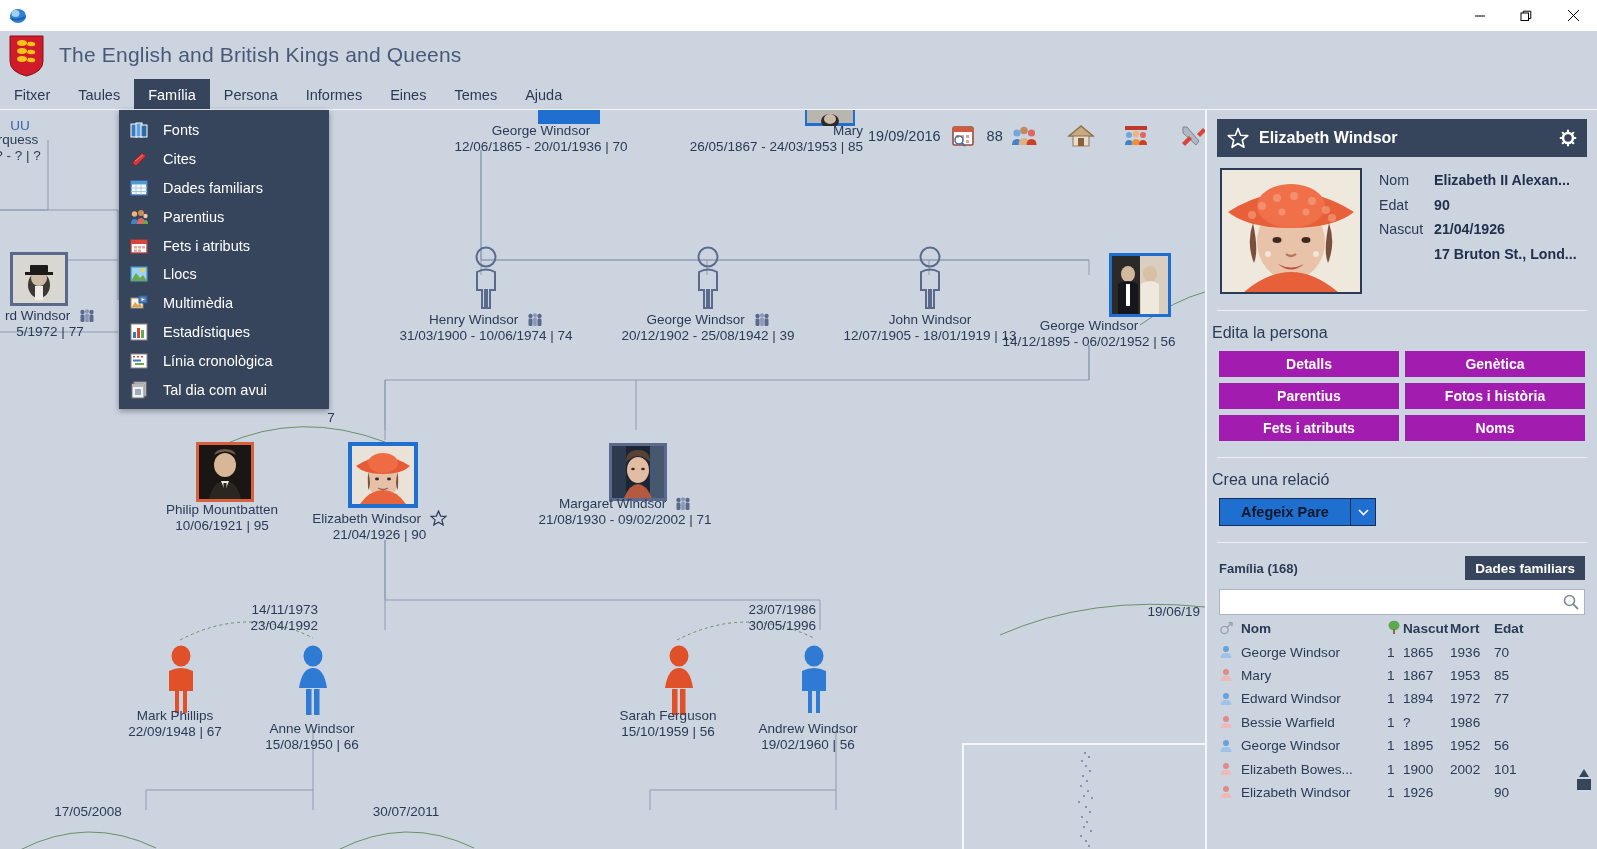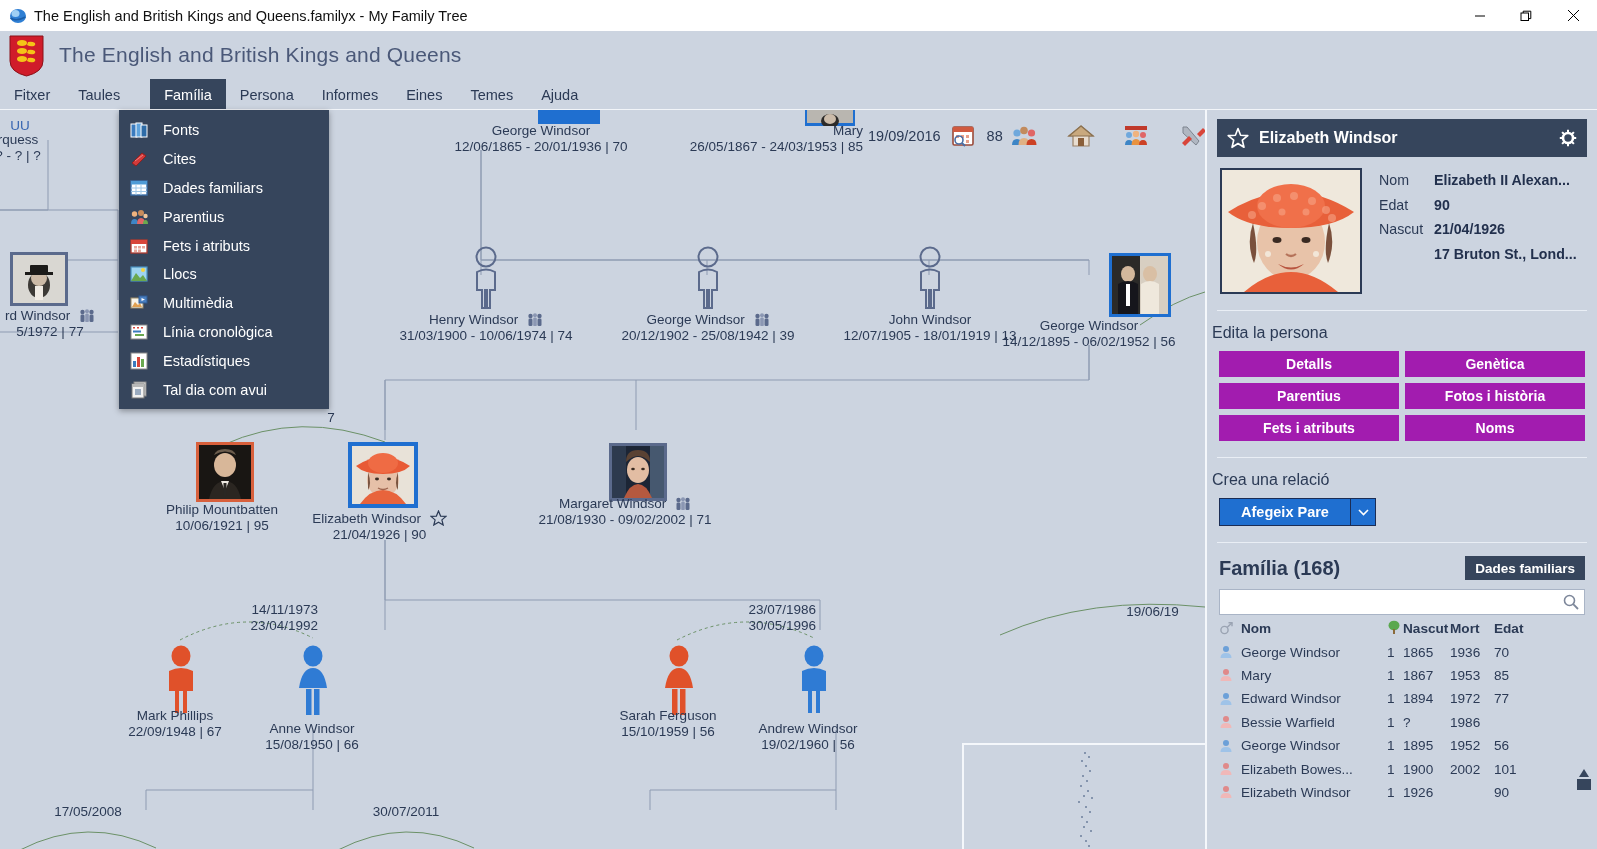--- a/index.html
+++ b/index.html
@@ -24,21 +24,21 @@
   
   .banner{position:absolute;left:0;top:31px;width:1597px;height:48px;background:#ccd4e0;
           display:flex;align-items:center;}
   .crest{width:35px;height:42px;margin-left:9px;margin-top:2px;flex:0 0 auto;}
   .banner-title{margin-left:15px;font-size:21px;color:#4a5878;font-weight:400;letter-spacing:.2px;}
 
   
   .menubar{position:absolute;left:0;top:79px;width:1597px;height:31px;background:#ccd4e0;
            display:flex;align-items:stretch;font-size:14.5px;}
   .menu-item{padding:0 14px;display:flex;align-items:center;color:#2b3a55;cursor:default;white-space:nowrap;}
-  .menu-item.active{background:#36455c;color:#fff;margin-left:16px;}
+  .menu-item.active{background:#36455c;color:#fff;}
   .menubar-sep{position:absolute;left:0;top:109px;width:1597px;height:1px;background:#f2f5f9;}
 
   
   .dropdown{position:absolute;left:119px;top:110px;width:210px;background:#36455c;
             padding:6px 0 5px 0;z-index:60;box-shadow:0 2px 6px rgba(0,0,0,.35);}
   .dd-item{height:28.8px;display:flex;align-items:center;padding-left:10px;color:#fff;font-size:14.5px;}
   .dd-ico{width:19px;height:19px;margin-right:15px;flex:0 0 auto;display:flex;align-items:center;justify-content:center;}
 
   
   .canvas{position:absolute;left:0;top:110px;width:1205px;height:739px;background:#ccd4e0;overflow:hidden;}
@@ -68,26 +68,26 @@
   .rp-fields{margin-left:17px;font-size:14.2px;line-height:24.5px;}
   .rp-row{display:flex;}
   .rp-lbl{width:55px;color:#2b3a55;flex:0 0 auto;}
   .rp-val{font-weight:bold;color:#22304d;}
   .rp-hr{height:1px;background:#e9eef5;margin:0 10px;}
   .rp-sect{font-size:16px;font-weight:normal;color:#2b3a55;margin:13px 0 9px 5px;}
   .btn-grid{display:grid;grid-template-columns:1fr 1fr;gap:6px;margin:0 12px;}
   .dbtn{background:#a21caf;color:#fff;font-size:14px;font-weight:bold;height:26px;
         display:flex;align-items:center;justify-content:center;}
   .rel-row{margin:0 12px;display:flex;}
-  .bluebtn{background:#1f6fd0;border:1px solid #1b2d55;color:#ffffff;font-size:14.5px;font-weight:bold;
+  .bluebtn{background:#1f6fd0;border:1px solid #1b2d55;color:#0f172a;font-size:14.5px;font-weight:bold;
            height:26px;width:130px;display:flex;align-items:center;justify-content:center;}
   .bluearrow{background:#1f6fd0;border:1px solid #1b2d55;border-left:none;width:24px;height:26px;
              display:flex;align-items:center;justify-content:center;color:#fff;font-size:11px;}
   .fam-head{display:flex;align-items:center;margin:0 12px;}
-  .fam-title{font-size:20px;font-weight:bold;text-align:right;}
+  .fam-title{font-size:13px;font-weight:bold;text-align:right;}
   .fam-btn{margin-left:auto;background:#36455c;color:#fff;font-size:13.5px;font-weight:bold;
            height:24px;padding:0 10px;display:flex;align-items:center;}
   .srch{margin:9px 12px 0 12px;height:24px;background:#fff;border:1px solid #a9b4c6;display:flex;align-items:center;}
   .srch input{flex:1;border:none;outline:none;background:transparent;font-family:inherit;font-size:13px;padding-left:5px;color:#2b3a55;}
   .srch .mag{width:18px;height:18px;margin-right:4px;}
   .tbl{margin:2px 12px 0 12px;font-size:13.6px;}
   .thead,.trow{display:flex;align-items:center;height:23.4px;}
   .thead{font-weight:bold;}
   .c-ico{width:22px;flex:0 0 auto;display:flex;align-items:center;}
   .c-nom{width:146px;flex:0 0 auto;overflow:hidden;white-space:nowrap;}
@@ -103,21 +103,20 @@
 <body>
 
 <div class="app">
 
   <div class="titlebar">
     <svg class="tb-icon" viewBox="0 0 18 18">
       <ellipse cx="9" cy="9" rx="8" ry="7" fill="#2f7fd4"></ellipse>
       <ellipse cx="6.5" cy="6.5" rx="4" ry="3.5" fill="#9fd0f5"></ellipse>
       <path d="M1.5 11 Q7 15 16.5 10" stroke="#1b5ea8" stroke-width="1.6" fill="none"></path>
     </svg>
-    <div class="tb-title">The English and British Kings and Queens.familyx - My Family Tree</div>
     <div class="tb-btns">
       <div class="tb-btn">
         <svg width="12" height="12" viewBox="0 0 12 12">
           <line x1="1" y1="6" x2="11" y2="6" stroke="#000" stroke-width="1"></line>
           </svg>
       </div>
       <div class="tb-btn">
         <svg width="12" height="12" viewBox="0 0 12 12">
           <rect x="1" y="3" width="7.5" height="7.5" fill="none" stroke="#000" stroke-width="1"></rect>
           <path d="M3.2 3 V1.2 H10.8 V8.6 H9" fill="none" stroke="#000" stroke-width="1"></path>
@@ -437,21 +436,21 @@
     </div>
 
     <div class="node" style="left:178px;top:492px;width:140px;text-align:right;">
       <span class="dt">14/11/1973</span>
       <span class="dt" style="padding-left:28px;">23/04/1992</span>
     </div>
     <div class="node" style="left:676px;top:492px;width:140px;text-align:right;">
       <span class="dt">23/07/1986</span>
       <span class="dt" style="padding-left:28px;">30/05/1996</span>
     </div>
-    <div class="node" style="left:1105px;top:494px;width:95px;">
+    <div class="node" style="left:1105px;top:494px;width:95px;text-align:right;">
       <span class="dt">19/06/19</span>
     </div>
     <div class="node" style="left:316px;top:300px;width:30px;">
       <span class="dt">7</span>
     </div>
 
     <div style="position:absolute;left:160px;top:535px;">
       <svg width="42" height="68" viewBox="0 0 42 68">
         <ellipse cx="21" cy="11" rx="9.5" ry="10.5" fill="#e0512a"></ellipse>
         <path d="M9 26 q12-6 24 0 v20 h-6 v22 h-4 v-22 h-4 v22 h-4 v-22 h-6 z" fill="#e0512a"></path>
@@ -672,42 +671,42 @@
           <path d="M2 13 L5 8 L8 11 L10 9 L12 13 Z" fill="#e0a050"></path>
           <rect x="9" y="2" width="8" height="7" fill="#4a7fc0" stroke="#2e5a91" stroke-width="1"></rect>
           <path d="M11.5 4 L15 5.5 L11.5 7 Z" fill="#fff"></path>
         </svg>
         </span>
       <span>Multimèdia</span>
     </div>
     <div class="dd-item">
       <span class="dd-ico">
         <svg width="18" height="18" viewBox="0 0 18 18">
+          <rect x="1" y="1" width="16" height="16" fill="#fff" stroke="#888" stroke-width="1"></rect>
+          <rect x="3" y="9" width="3" height="6" fill="#3a7bbf"></rect>
+          <rect x="7" y="5" width="3" height="10" fill="#d8453a"></rect>
+          <rect x="11" y="7" width="3" height="8" fill="#6aa84f"></rect>
+        </svg>
+        </span>
+      <span>Estadístiques</span>
+    </div>
+    <div class="dd-item">
+      <span class="dd-ico">
+        <svg width="18" height="18" viewBox="0 0 18 18">
           <rect x="1" y="2" width="16" height="14" fill="#fff" stroke="#888" stroke-width="1"></rect>
           <g fill="#d8453a">
               <rect x="3" y="4" width="2" height="1.5"></rect>
               <rect x="7" y="4" width="2" height="1.5"></rect>
               <rect x="11" y="4" width="2" height="1.5"></rect>
             </g>
           <rect x="3" y="7.5" width="8" height="2" fill="#3a7bbf"></rect>
           <rect x="5" y="11" width="9" height="2" fill="#6aa84f"></rect>
         </svg>
         </span>
       <span>Línia cronològica</span>
-    </div>
-    <div class="dd-item">
-      <span class="dd-ico">
-        <svg width="18" height="18" viewBox="0 0 18 18">
-          <rect x="1" y="1" width="16" height="16" fill="#fff" stroke="#888" stroke-width="1"></rect>
-          <rect x="3" y="9" width="3" height="6" fill="#3a7bbf"></rect>
-          <rect x="7" y="5" width="3" height="10" fill="#d8453a"></rect>
-          <rect x="11" y="7" width="3" height="8" fill="#6aa84f"></rect>
-        </svg>
-        </span>
-      <span>Estadístiques</span>
     </div>
     <div class="dd-item">
       <span class="dd-ico">
         <svg width="18" height="18" viewBox="0 0 18 18">
           <rect x="4" y="1" width="12" height="14" fill="#dcdcdc" stroke="#888" stroke-width="1"></rect>
           <rect x="2" y="3" width="12" height="14" fill="#f2f2f2" stroke="#777" stroke-width="1"></rect>
           <rect x="2" y="3" width="12" height="3" fill="#b8b8b8"></rect>
           <rect x="5" y="8" width="6" height="6" fill="#9aabc0"></rect>
         </svg>
         </span>

